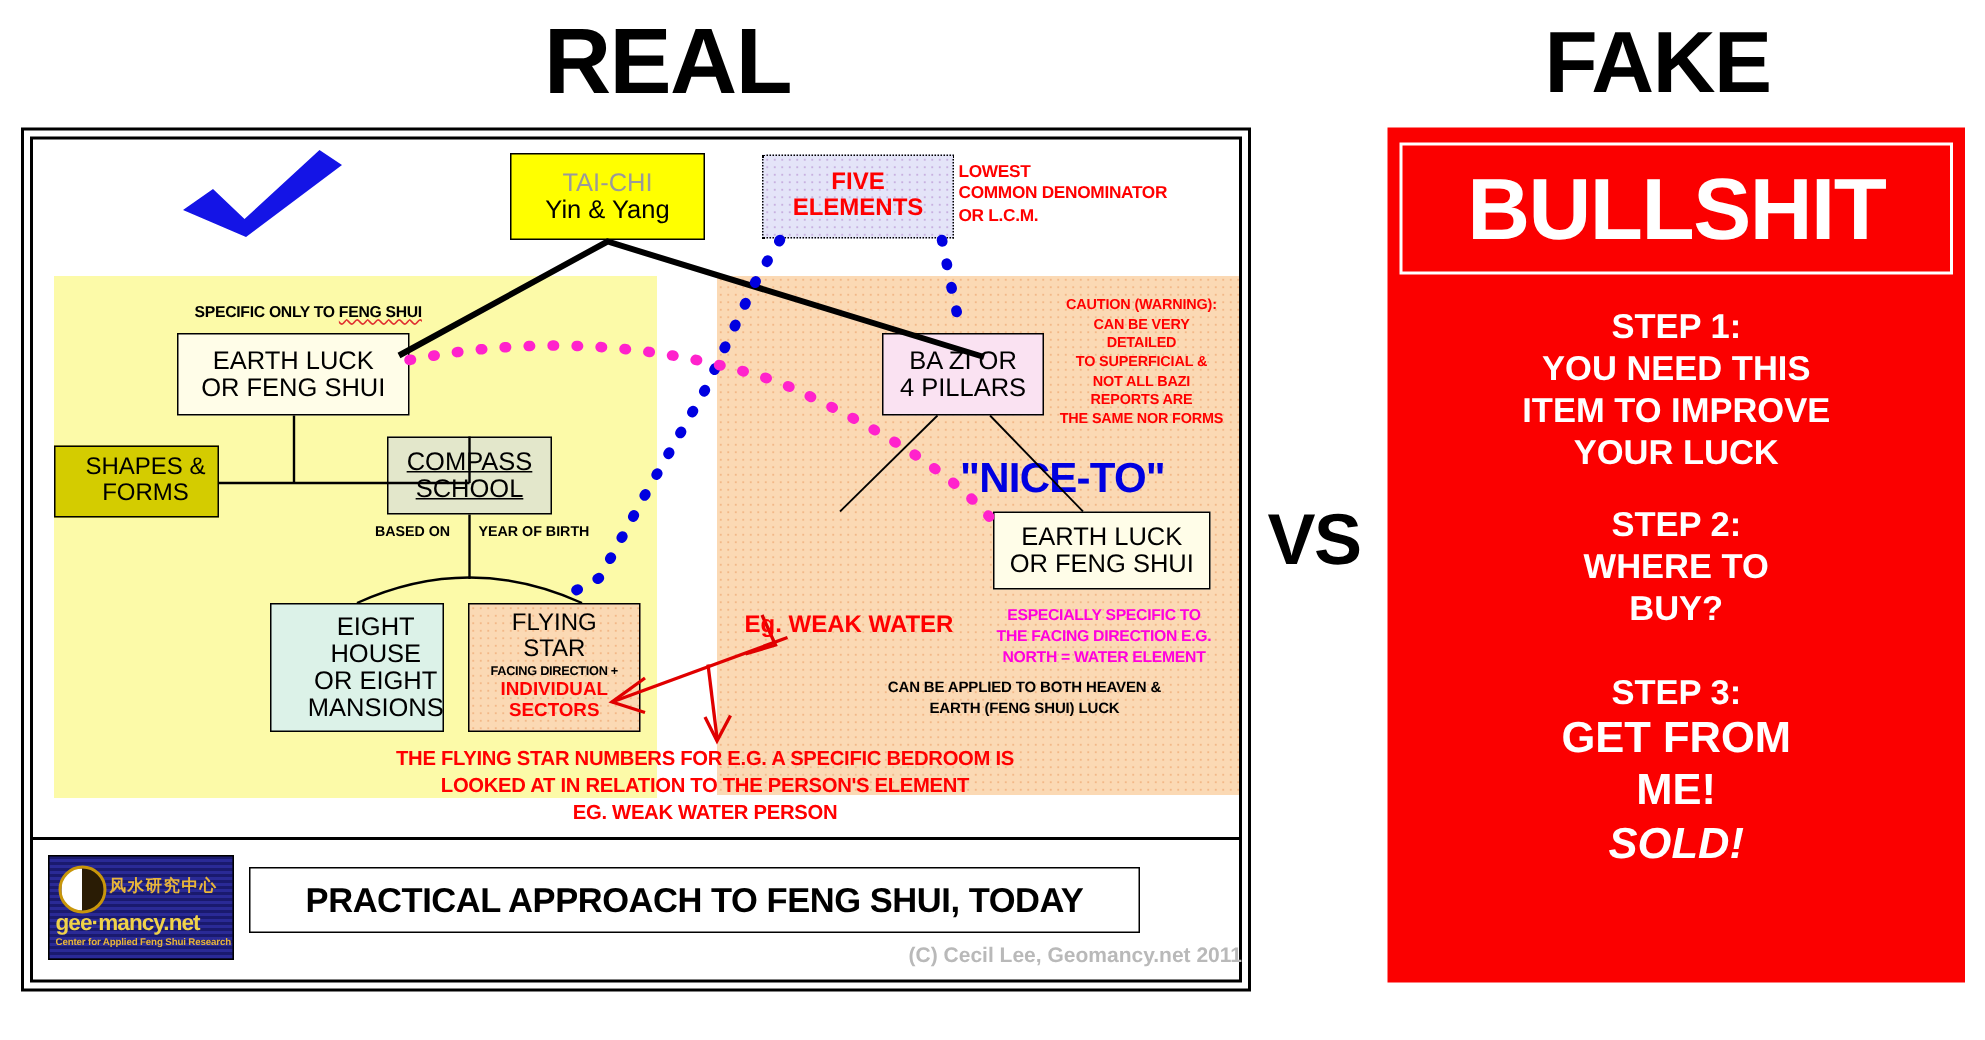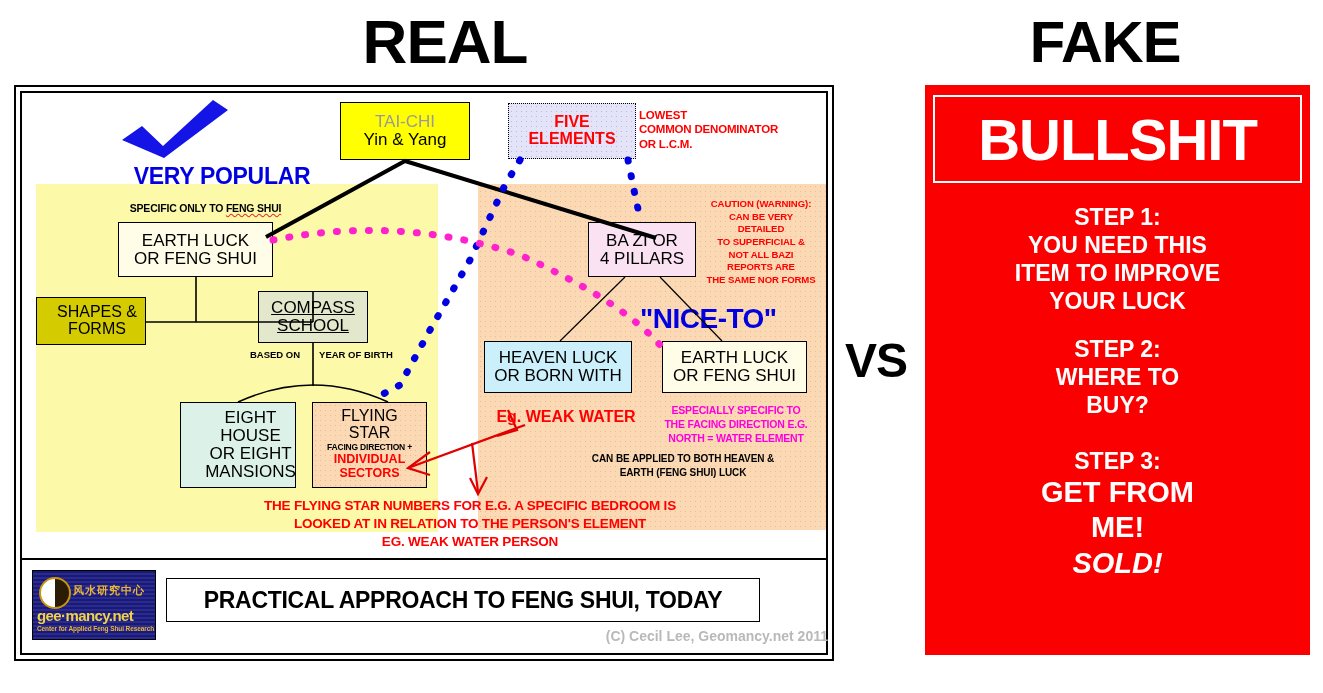--- a/index.html
+++ b/index.html
@@ -235,21 +235,20 @@
       <polyline points="430,452 408,468 430,475"></polyline>
       <polyline points="508,410 517,430 497,436"></polyline>
       <line x1="472" y1="443" x2="478" y2="492"></line>
       <polyline points="470,478 478,494 487,477"></polyline>
     </g>
   </svg>
 
   <svg class="abs" style="left:118px;top:98px;width:115px;height:62px;z-index:20;" viewBox="0 0 115 62">
     <polygon points="4,42 24,28 45,48 95,2 110,12 46,60" fill="#1414e6"></polygon>
   </svg>
-  <div class="abs" id="very-popular" style="z-index:20;">VERY POPULAR</div>
 
   <div class="abs box" id="box-taichi" style="z-index:25;">
     <div class="lbl1">TAI-CHI</div>
     <div class="lbl2">Yin &amp; Yang</div>
   </div>
 
   <div class="abs box" id="box-five" style="z-index:25;">
     <div>FIVE</div>
     <div>ELEMENTS</div>
   </div>
@@ -310,24 +309,20 @@
     <div>CAN BE VERY</div>
     <div>DETAILED</div>
     <div>TO SUPERFICIAL &amp;</div>
     <div>NOT ALL BAZI</div>
     <div>REPORTS ARE</div>
     <div>THE SAME NOR FORMS</div>
   </div>
 
   <div class="abs" id="nice-to" style="z-index:25;">"NICE-TO"</div>
 
-  <div class="abs box" id="box-heaven" style="z-index:25;">
-    <div>HEAVEN LUCK</div>
-    <div>OR BORN WITH</div>
-  </div>
 
   <div class="abs box" id="box-earthluck-right" style="z-index:25;">
     <div>EARTH LUCK</div>
     <div>OR FENG SHUI</div>
   </div>
 
   <div class="abs" id="weak-water" style="z-index:35;">Eg. WEAK WATER</div>
 
   <div class="abs" id="esp-specific" style="z-index:25;">
     <div>ESPECIALLY SPECIFIC TO</div>

